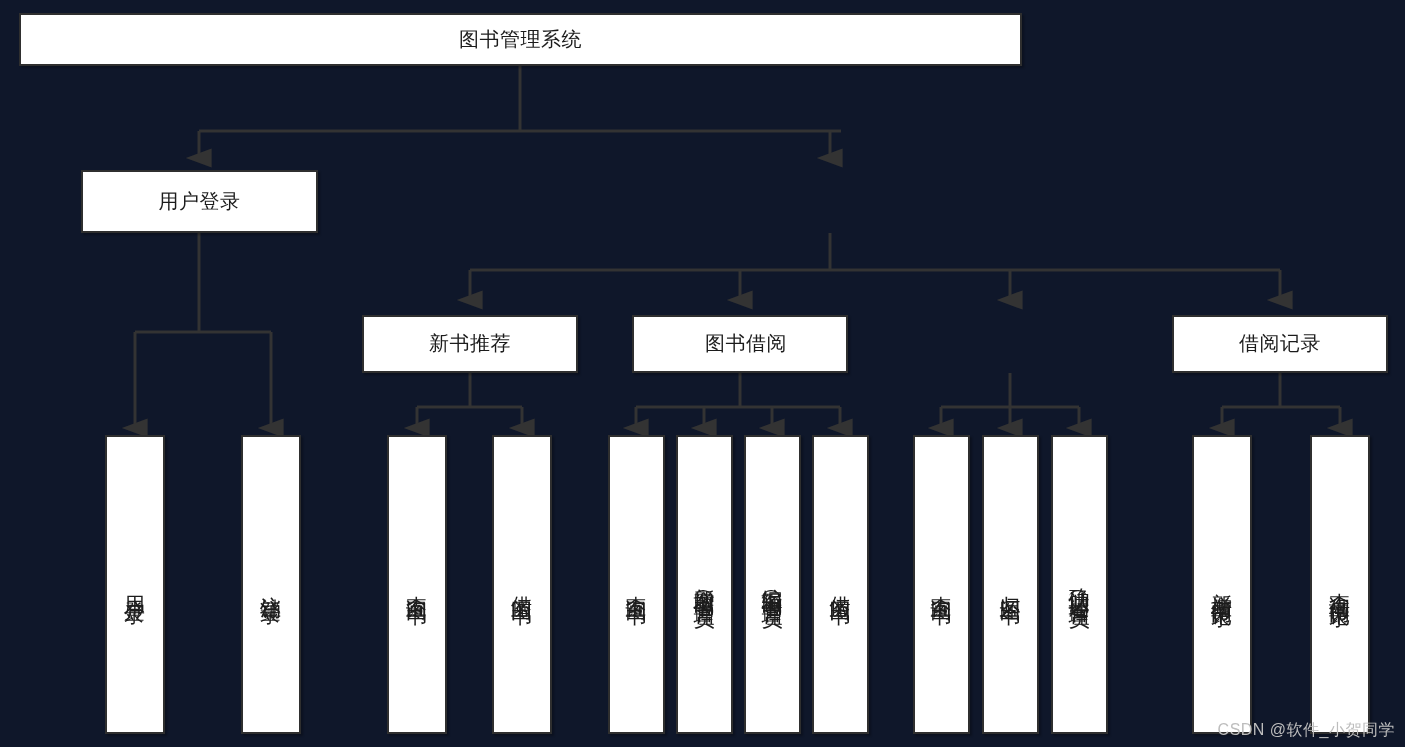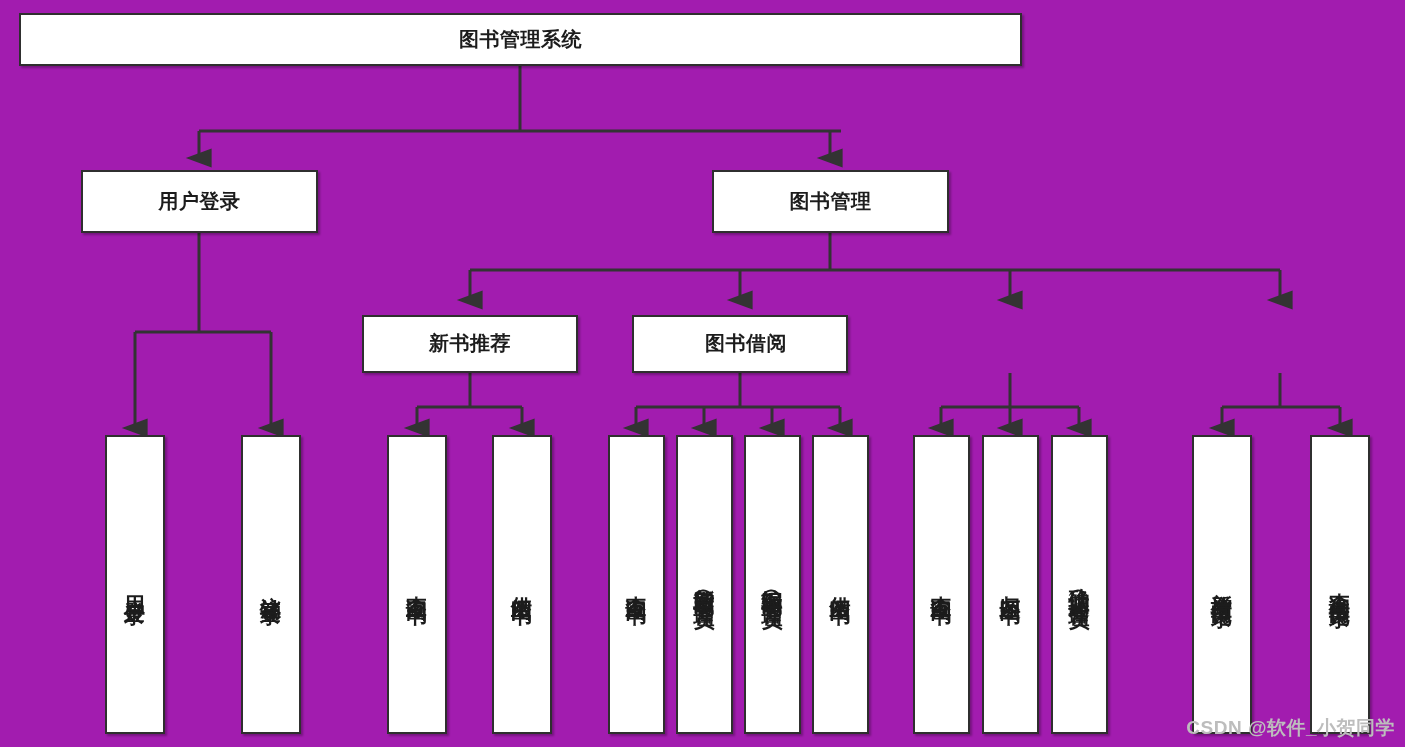--- a/index.html
+++ b/index.html
@@ -10,22 +10,21 @@
   body {
     width: 1405px;
     height: 747px;
     font-family: "Liberation Sans", "DejaVu Sans", sans-serif;
     overflow: hidden;
   }
   #diagram-root {
     position: relative;
     width: 1405px;
     height: 747px;
-    background: #a21caf;
-    font-weight: bold;
+    background: #0f172a;
   }
   svg#diagram-svg {
     position: absolute;
     left: 0;
     top: 0;
     width: 1405px;
     height: 747px;
   }
   .node-box {
     position: absolute;
@@ -50,21 +49,21 @@
     writing-mode: vertical-rl;
     text-orientation: upright;
     font-size: 21px;
     letter-spacing: 3px;
     line-height: 1;
   }
   .watermark {
     position: absolute;
     right: 10px;
     bottom: 6px;
-    font-size: 19px;
+    font-size: 16px;
     color: #bdbdbd;
     white-space: nowrap;
     letter-spacing: 0.5px;
   }
 </style>
 </head>
 <body>
 
 <div id="diagram-root">
 
@@ -118,29 +117,29 @@
     </g>
   </svg>
 
   <div class="node-box" style="left:19px; top:13px; width:1003px; height:53px;">
     <span class="node-label">图书管理系统</span>
   </div>
 
   <div class="node-box" style="left:81px; top:170px; width:237px; height:63px;">
     <span class="node-label">用户登录</span>
   </div>
-  <div class="node-box" style="left:712px; top:170px; width:237px; height:63px;">
-    <span class="node-label">图书管理</span>
-  </div>
 
   <div class="node-box" style="left:362px; top:315px; width:216px; height:58px;">
     <span class="node-label">新书推荐</span>
   </div>
   <div class="node-box" style="left:632px; top:315px; width:216px; height:58px;padding-left:12px;">
     <span class="node-label">图书借阅</span>
+  </div>
+  <div class="node-box" style="left:1172px; top:315px; width:216px; height:58px;">
+    <span class="node-label">借阅记录</span>
   </div>
 
   <div class="node-box" style="left:105px; top:435px; width:60px; height:299px;">
     <span class="node-label vertical">用户登录</span>
   </div>
   <div class="node-box" style="left:241px; top:435px; width:60px; height:299px;">
     <span class="node-label vertical">注销登录</span>
   </div>
 
   <div class="node-box" style="left:387px; top:435px; width:60px; height:299px;">

